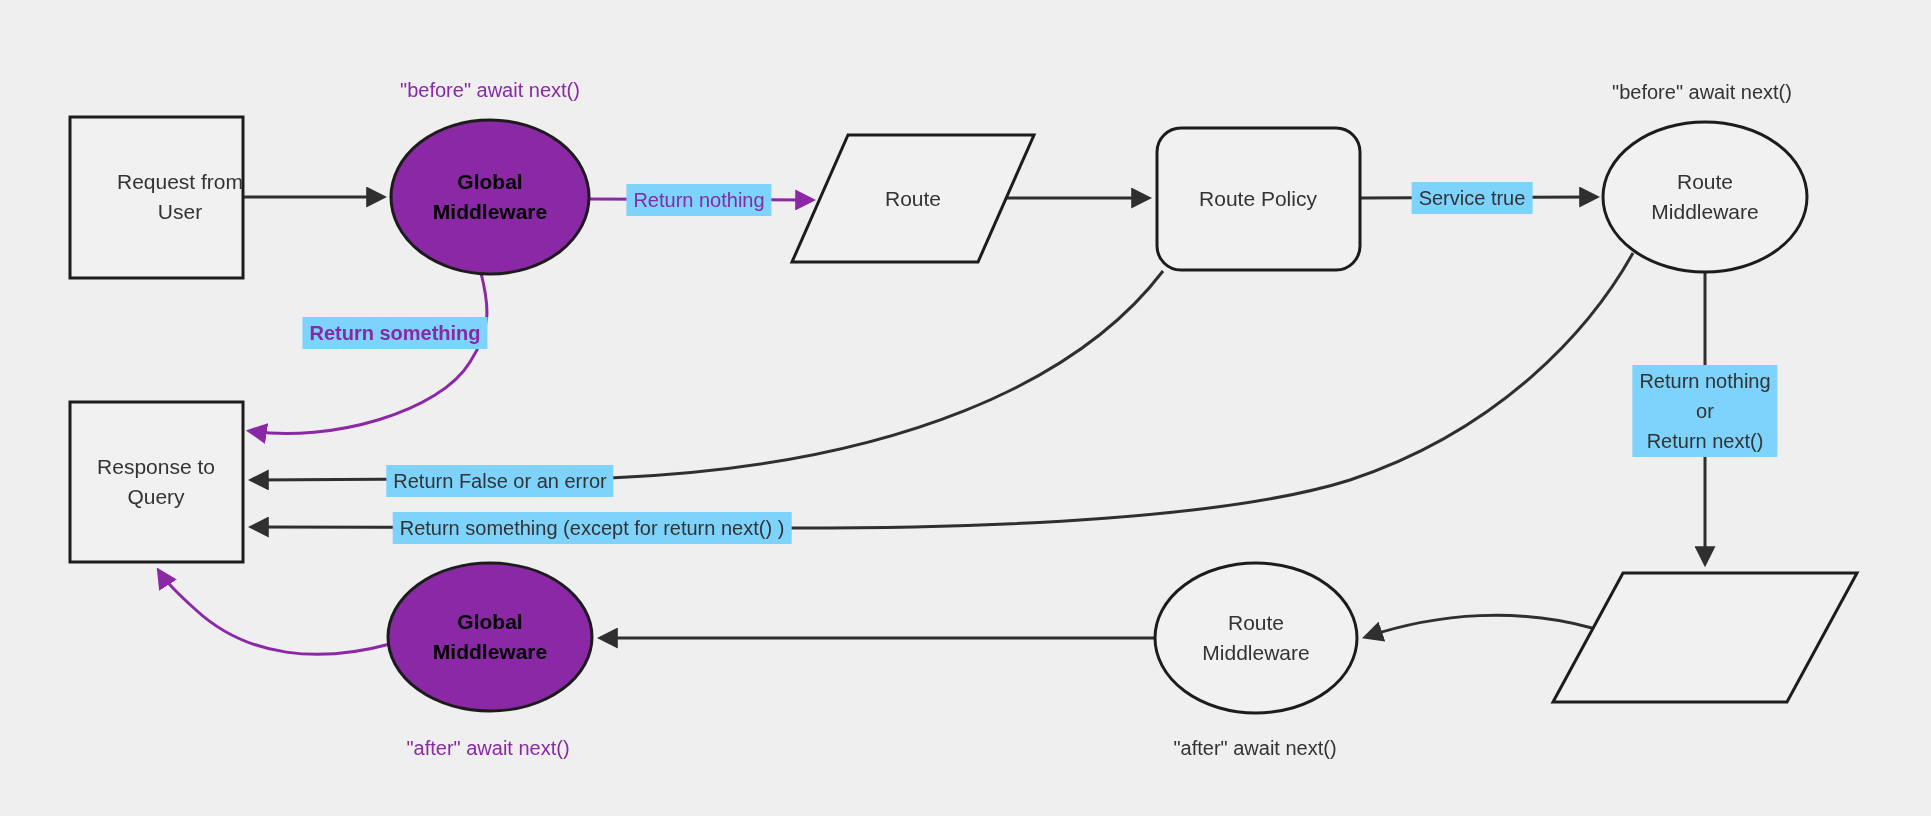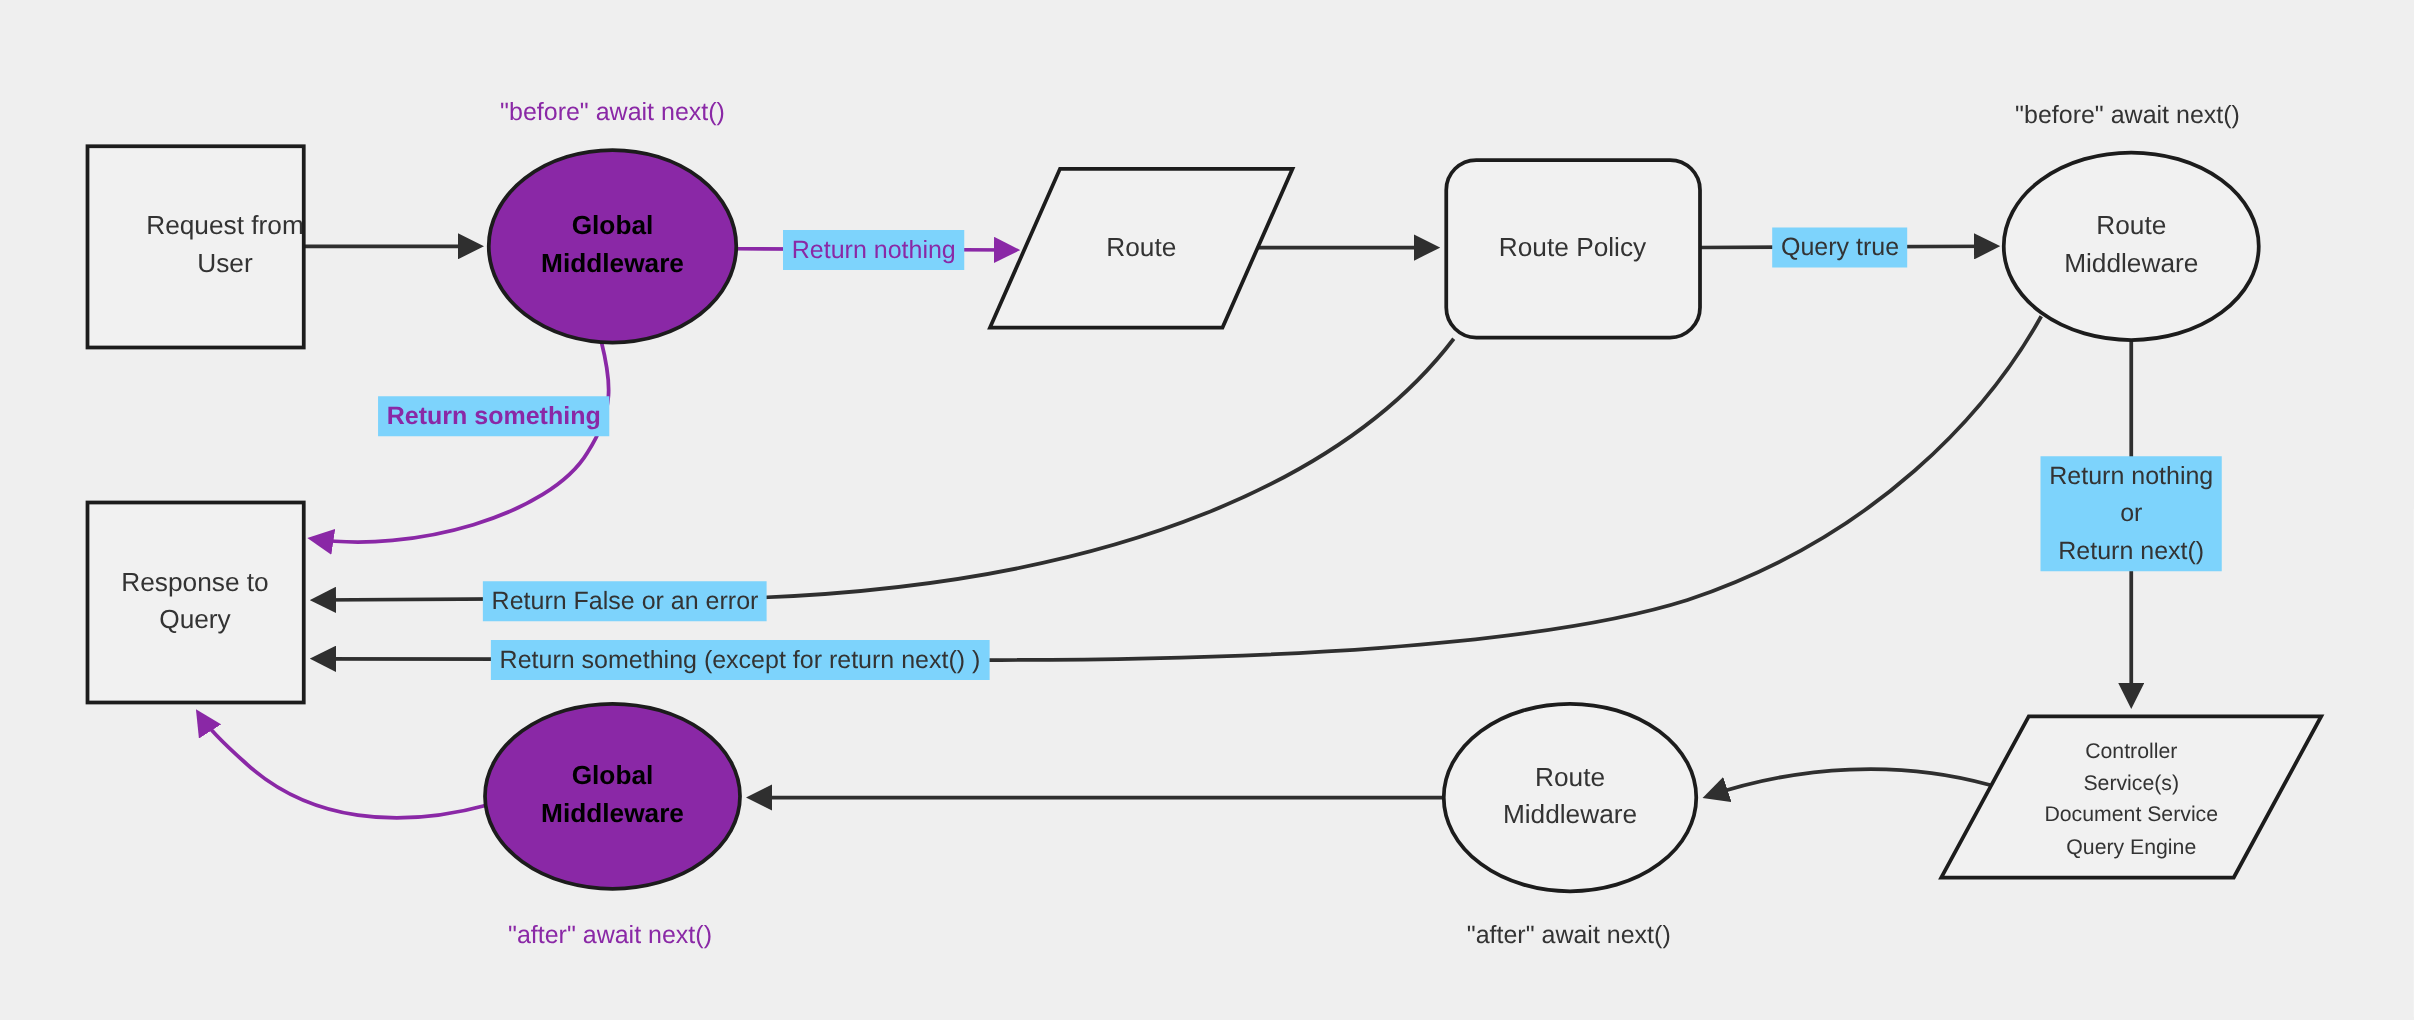--- a/index.html
+++ b/index.html
@@ -71,35 +71,31 @@
   </svg>
 
   <div class="lbl node-lbl" style="left:156px; top:197px;margin-left:24px;">Request from
 User</div>
   <div class="lbl node-lbl white" style="left:490px; top:197px;">Global
 Middleware</div>
   <div class="lbl node-lbl" style="left:913px; top:199px;">Route</div>
   <div class="lbl node-lbl" style="left:1258px; top:199px;">Route Policy</div>
   <div class="lbl node-lbl" style="left:1705px; top:197px;">Route
 Middleware</div>
-  <div class="lbl node-lbl-sm" style="left:1705px; top:639px;">Controller
-Service(s)
-Document Service
-Query Engine</div>
   <div class="lbl node-lbl" style="left:1256px; top:638px;">Route
 Middleware</div>
   <div class="lbl node-lbl white" style="left:490px; top:637px;">Global
 Middleware</div>
   <div class="lbl node-lbl" style="left:156px; top:482px;">Response to
 Query</div>
 
   <div class="lbl purple" style="left:490px; top:90px;">"before" await next()</div>
   <div class="lbl" style="left:1702px; top:92px;">"before" await next()</div>
   <div class="lbl purple mask" style="left:699px; top:200px;">Return nothing</div>
-  <div class="lbl mask" style="left:1472px; top:198px;">Query true</div>
+  <div class="lbl mask" style="left:1472px; top:198px;">Service true</div>
   <div class="lbl purple mask" style="left:395px; top:333px;font-weight:bold;">Return something</div>
   <div class="lbl mask" style="left:1705px; top:411px;">Return nothing
 or
 Return next()</div>
   <div class="lbl mask" style="left:500px; top:481px;">Return False or an error</div>
   <div class="lbl mask" style="left:592px; top:528px;">Return something (except for return next() )</div>
   <div class="lbl" style="left:1255px; top:748px;">"after" await next()</div>
   <div class="lbl purple" style="left:488px; top:748px;">"after" await next()</div>
 
 </div>

